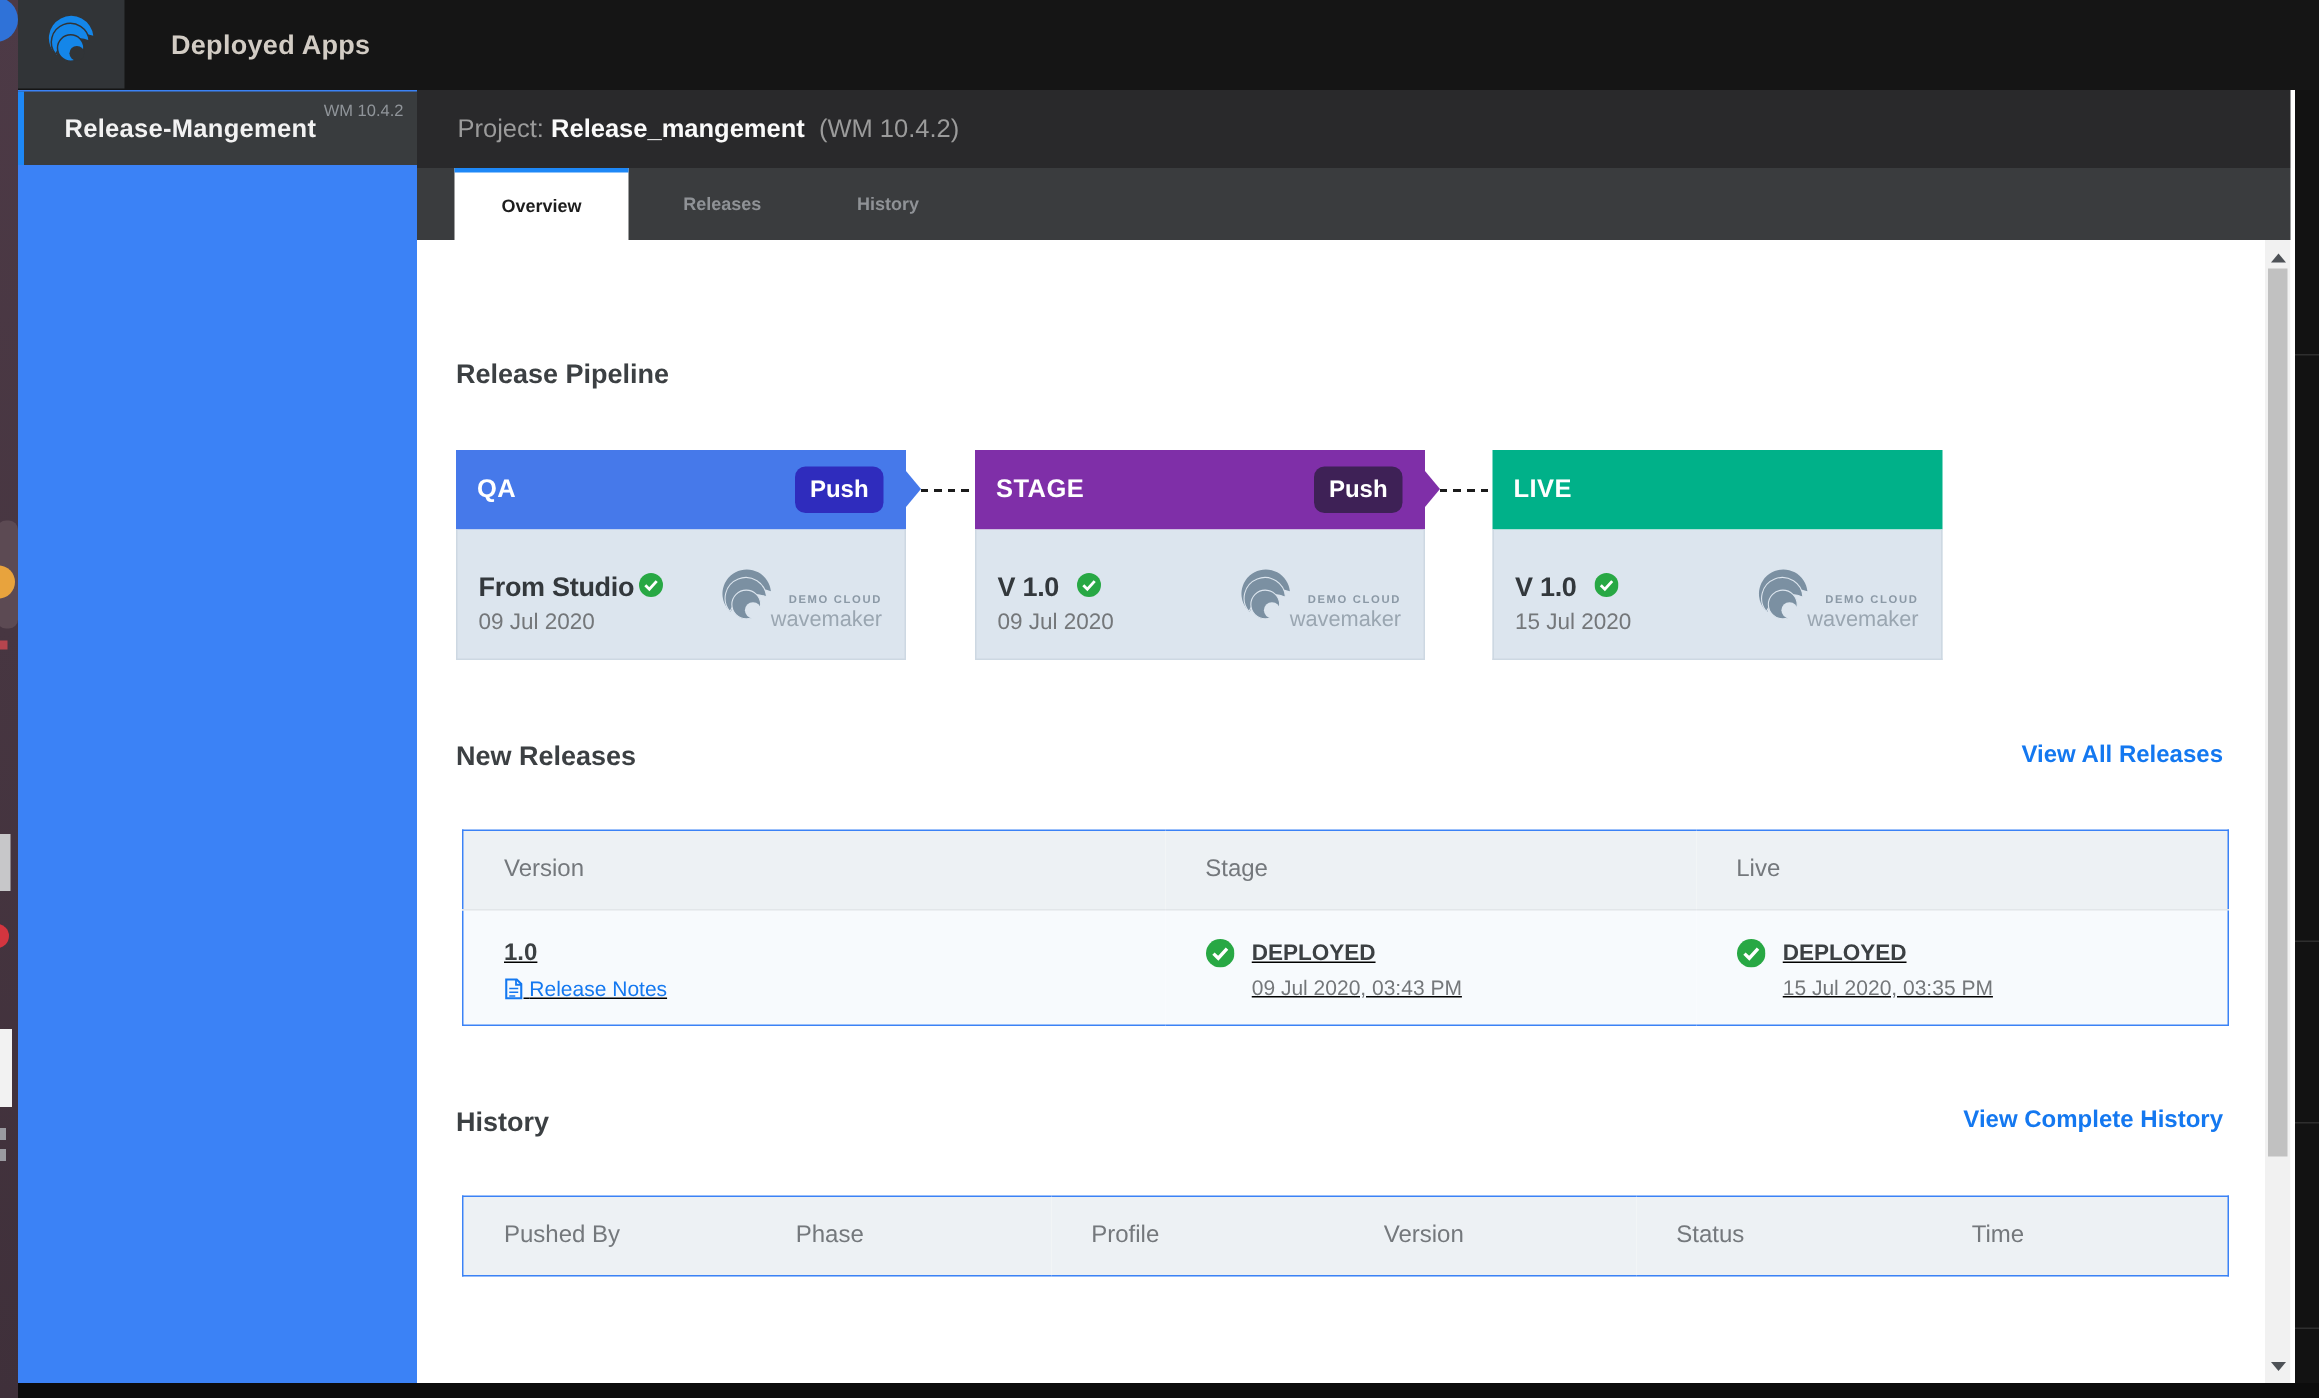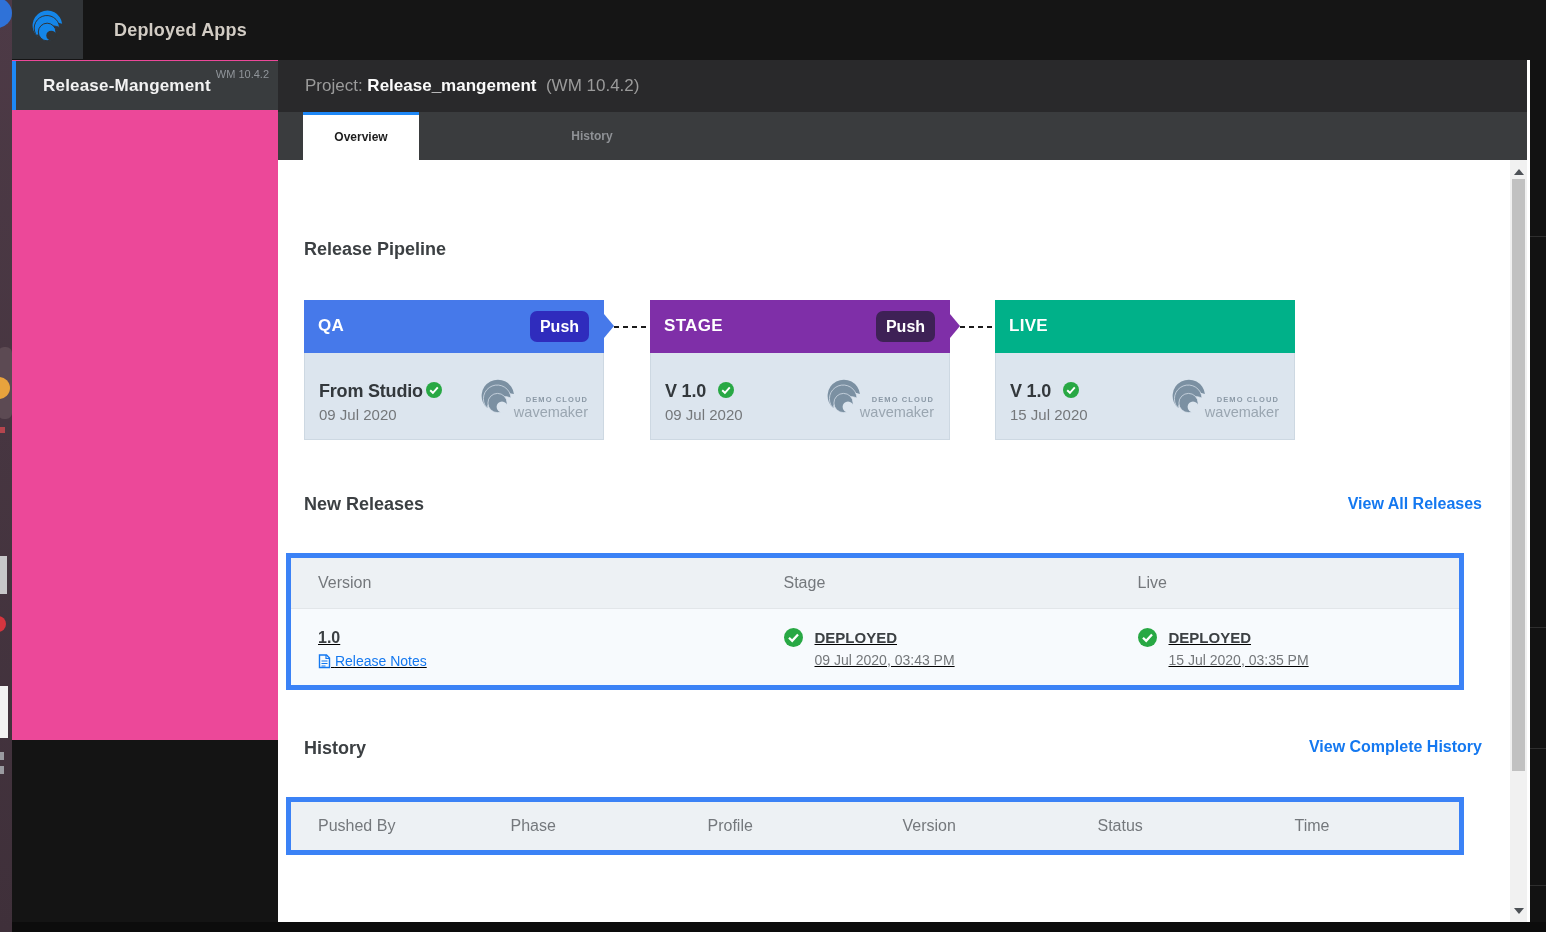--- a/index.html
+++ b/index.html
@@ -10,21 +10,21 @@
   
   #leftstrip { left:0; top:0; width:12px; height:932px; background:linear-gradient(180deg,#4d3a46 0%,#473641 45%,#3f303a 100%); overflow:hidden; }
 
   
   #topbar { left:12px; top:0; width:1534px; height:60px; background:#151515;text-align:right; }
   #logosq { left:0; top:0; width:71px; height:59px; background:#313437; }
   #appTitle { left:102px; top:0; height:60px; line-height:60px; color:#d2ccc4;
     font-size:18px; font-weight:700; letter-spacing:.2px; }
 
   
-  #sidebar { left:12px; top:60px; width:266px; height:680px; background:#ec4899; }
+  #sidebar { left:12px; top:60px; width:266px; height:862px; background:#3b82f6; }
   #sideitem { left:0; top:1px; width:266px; height:49px; background:#393c3e;
     border-left:4px solid #1e88f5; }
   #sideitem .pname { position:absolute; left:27px; top:15px; color:#f2f2f2;
     font-size:17px; font-weight:700; letter-spacing:.2px; }
   #sideitem .pver { position:absolute; right:9px; top:7px; color:#90959a; font-size:11px; }
 
   
   #main { left:278px; top:60px; width:1252px; height:862px; background:#ffffff; }
   #projhead { left:0; top:0; width:1252px; height:52px; background:#29292b;
     color:#9b9b9b; font-size:17px; line-height:52px; padding-left:27px; }
@@ -51,22 +51,22 @@
   .ctip { position:absolute; left:300px; top:14px; width:0; height:0;
     border-top:12px solid transparent; border-bottom:12px solid transparent; }
   .cbody { height:87px; background:#dce5ee; border:1px solid #cdd8e2; border-top:none; position:relative; }
   .cbody .ver { position:absolute; left:14px; top:28px; font-size:18px; font-weight:700; color:#33383c; letter-spacing:-0.2px; }
   .cbody .date { position:absolute; left:14px; top:53px; font-size:15px; color:#74777a; }
   .cbody .chk { position:absolute; top:29px; }
   .cbody .wmlogo { position:absolute; right:14px; top:26px; }
   .dash { position:absolute; height:2px; background:repeating-linear-gradient(90deg,#1b1b1b 0 5px,rgba(0,0,0,0) 5px 9px); }
 
   
-  table.tbl { position:absolute; border-collapse:collapse; width:1178px; left:8px;
-    border:5px solid #3b82f6; }
+  table.tbl { position:absolute; border-collapse:collapse; width:1178px; left:30px;
+    border:1px solid #3b82f6; }
   table.t2 td { padding-bottom:24px !important; }
   table.tbl th { background:#edf1f4; color:#74787c; font-size:16px; font-weight:400;
     text-align:left; height:53px; padding:0 0 0 27px; }
   table.tbl td { background:#f7fafd; font-size:15px; vertical-align:top;
     padding:20px 0 16px 27px; border-top:1px solid #e2e6e9;text-decoration:underline; }
   .dep { font-size:15px; font-weight:700; color:#3c4043; }
   .sub { font-size:14px; color:#74777a; margin-top:6px; }
   .blue { color:#1478f0; }
 
   
@@ -106,20 +106,21 @@
   <div class="abs" id="sideitem">
     <span class="pname">Release-Mangement</span>
     <span class="pver">WM 10.4.2</span>
   </div>
 </div>
 
 <div class="abs" id="main">
   <div class="abs" id="projhead">Project: <b>Release_mangement</b> &nbsp;(WM 10.4.2)</div>
   <div class="abs" id="tabstrip">
     <div class="tab" id="tabActive">Overview</div>
+    <div class="tab" id="tabRel">Releases</div>
     <div class="tab" id="tabHist">History</div>
   </div>
   <div class="abs" id="content">
     <h2 class="sec" style="left:26px; top:79px;">Release Pipeline</h2>
 
     <div class="card" style="left:26px; top:140px;">
       <div class="chead" style="background:#4679ea;">
         <span class="cname">QA</span>
         <span class="push" style="background:#2f2cbd;">Push</span>
         <span class="ctip" style="border-left:10px solid #4679ea;"></span>

